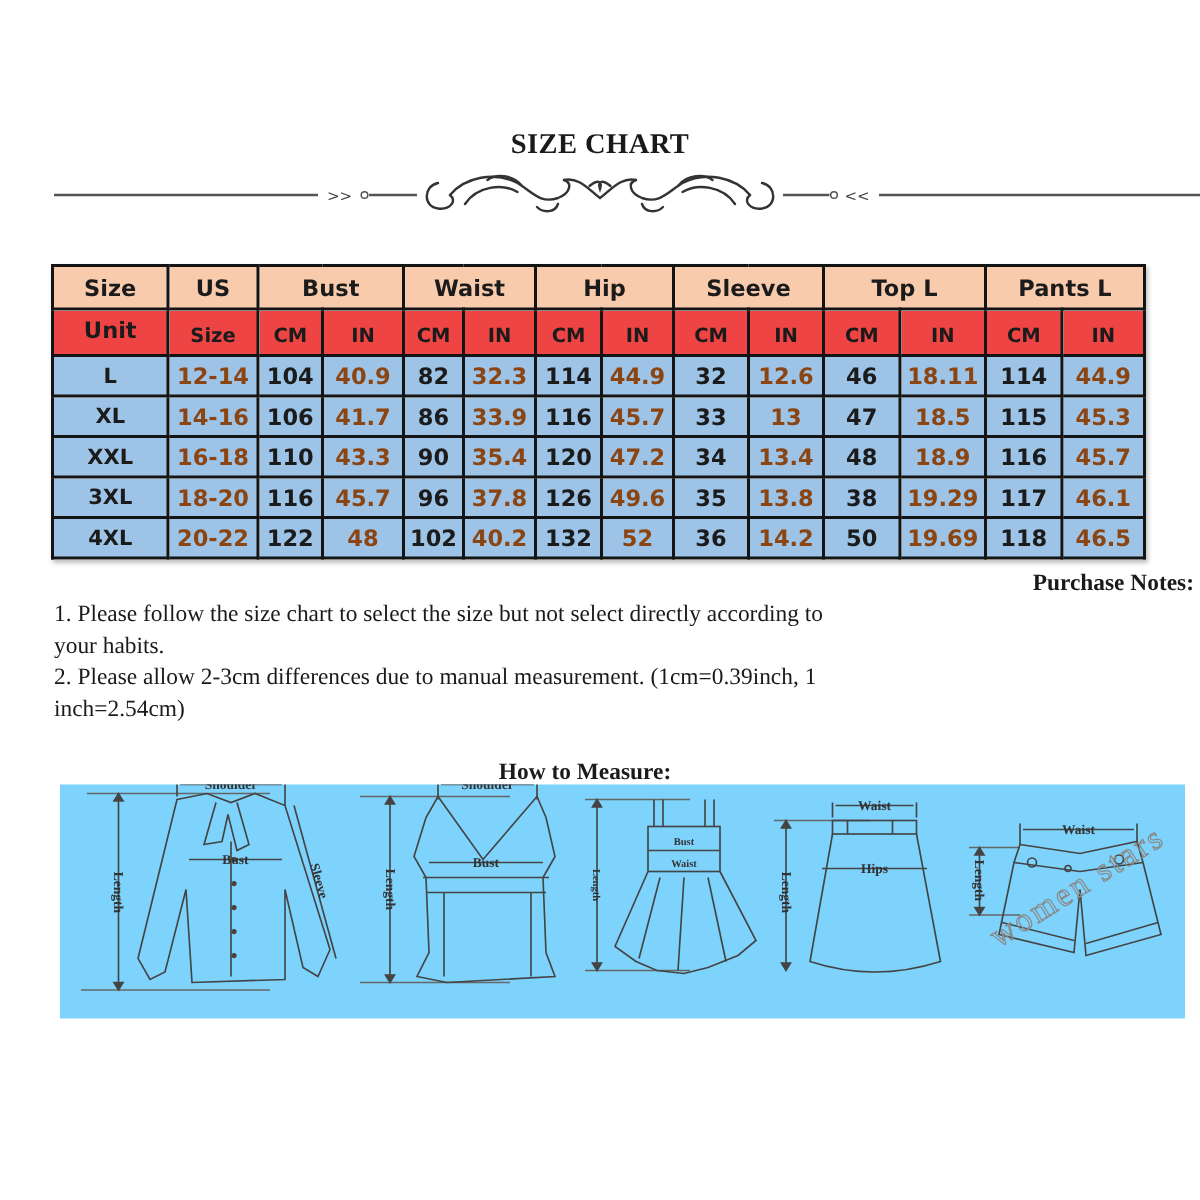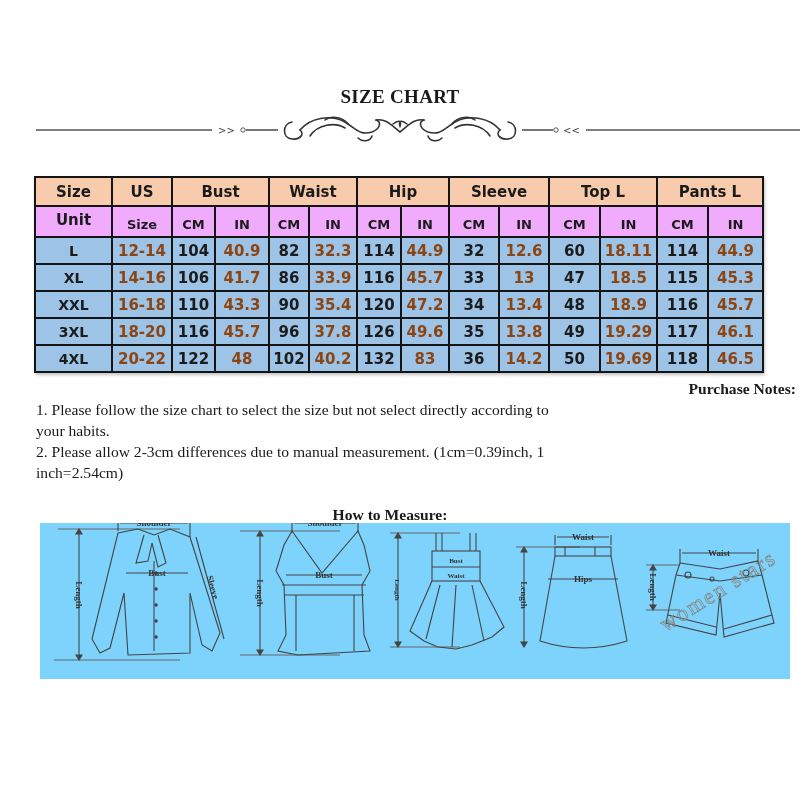--- a/index.html
+++ b/index.html
@@ -17,21 +17,21 @@
     position: absolute; left: 34px; top: 176px; width: 728px;
     border-collapse: collapse; table-layout: fixed;
     font-family: "DejaVu Sans", sans-serif; font-weight: bold;
     box-shadow: 1px 2px 3px rgba(0,0,0,0.25);
   }
   table.chart td {
     border: 2px solid #141414; text-align: center; vertical-align: middle;
     padding: 0; white-space: nowrap; overflow: hidden;
   }
   tr.hdr td { background: #f8cbad; height: 29px; font-size: 15px; color: #1b1b1b; }
-  tr.unit td { background: #f0abfc; height: 31px; font-size: 13px; color: #1b1b1b; padding-top: 5px; }
+  tr.unit td { background: #ef4444; height: 31px; font-size: 13px; color: #1b1b1b; padding-top: 5px; }
   tr.unit td.unit-label { font-size: 15px; padding-top: 0; padding-bottom: 4px; }
   tr.unit td.us-size { font-size: 13px; }
   tr.row td { background: #9dc3e6; height: 27px; font-size: 15px; color: #1b1b1b; }
   tr.row td.size-name { font-size: 14px; }
   td.brown { color: #8b4513 !important; margin-top: 16px; }
 
   .notes { position: absolute; left: 36px; top: 378px; width: 760px; font-family: "Liberation Serif", serif; font-size: 15.6px; line-height: 21px; color: #1a1a1a; }
   .notes .heading { text-align: right; font-weight: bold; font-size: 15.6px; margin-left: -8px; }
   .notes b { font-weight: normal; }
   .notes .line { white-space: nowrap; }
@@ -130,21 +130,21 @@
     <td class="size-name">L</td>
     <td class="brown">12-14</td>
     <td>104</td>
     <td class="brown">40.9</td>
     <td>82</td>
     <td class="brown">32.3</td>
     <td>114</td>
     <td class="brown">44.9</td>
     <td>32</td>
     <td class="brown">12.6</td>
-    <td>60</td>
+    <td>46</td>
     <td class="brown">18.11</td>
     <td>114</td>
     <td class="brown">44.9</td>
   </tr>
   <tr class="row">
     <td class="size-name">XL</td>
     <td class="brown">14-16</td>
     <td>106</td>
     <td class="brown">41.7</td>
     <td>86</td>
@@ -178,34 +178,34 @@
     <td class="size-name">3XL</td>
     <td class="brown">18-20</td>
     <td>116</td>
     <td class="brown">45.7</td>
     <td>96</td>
     <td class="brown">37.8</td>
     <td>126</td>
     <td class="brown">49.6</td>
     <td>35</td>
     <td class="brown">13.8</td>
-    <td>49</td>
+    <td>38</td>
     <td class="brown">19.29</td>
     <td>117</td>
     <td class="brown">46.1</td>
   </tr>
   <tr class="row">
     <td class="size-name">4XL</td>
     <td class="brown">20-22</td>
     <td>122</td>
     <td class="brown">48</td>
     <td>102</td>
     <td class="brown">40.2</td>
     <td>132</td>
-    <td class="brown">83</td>
+    <td class="brown">52</td>
     <td>36</td>
     <td class="brown">14.2</td>
     <td>50</td>
     <td class="brown">19.69</td>
     <td>118</td>
     <td class="brown">46.5</td>
   </tr>
 </tbody>
   </table>
 

